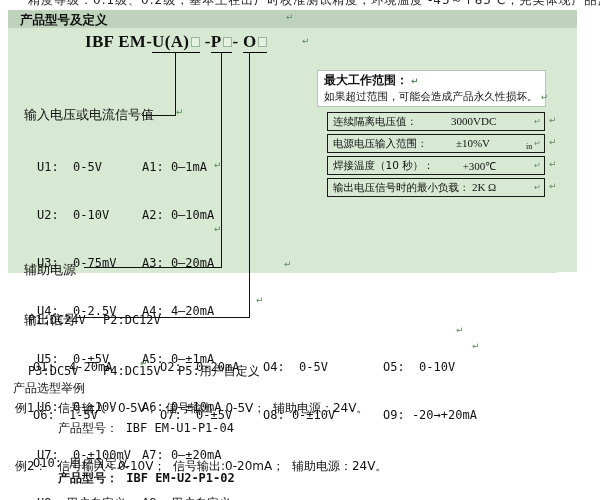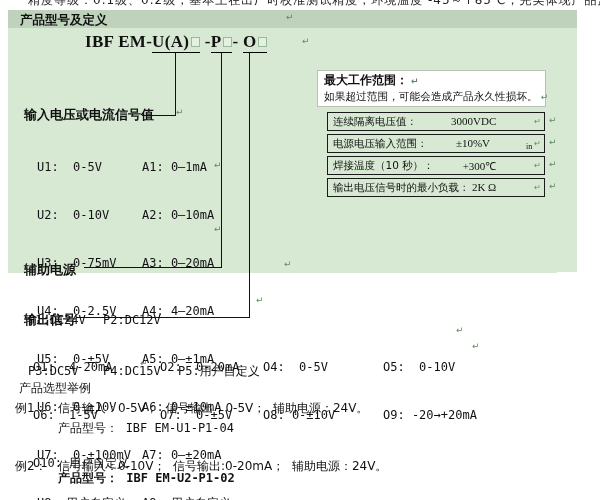--- a/index.html
+++ b/index.html
@@ -15,21 +15,21 @@
   
   .model{position:absolute;left:77px;top:22px;font-family:"Liberation Serif","DejaVu Serif",serif;
          font-weight:bold;font-size:17px;letter-spacing:.3px;white-space:pre;}
   .model .useg{border-bottom:1px solid #000;padding-bottom:1px;}
   .ph-box{display:inline-block;width:7px;height:8px;background:#e4f1e0;border:1px solid #9cb89c;margin-left:2px;}
   
   .vline,.hline{position:absolute;background:#111;}
   .vline{width:1px;}
   .hline{height:1px;}
   
-  .sec-title{position:absolute;font-size:13px;font-weight:bold;white-space:nowrap;}
+  .sec-title{position:absolute;font-size:13px;font-weight:normal;white-space:nowrap;}
   
   .in-rows{position:absolute;left:29px;top:117px;font-family:"DejaVu Sans Mono",monospace;
            font-size:12px;line-height:16px;white-space:pre;}
   .in-rows .u{display:inline-block;width:105px;}
   
   .aux-rows{position:absolute;left:20px;top:268px;font-family:"DejaVu Sans Mono",monospace;
             font-size:12px;line-height:17px;white-space:pre;}
   .aux-rows .c{display:inline-block;width:75px;}
   
   .out-rows{position:absolute;left:25px;top:317px;font-family:"DejaVu Sans Mono",monospace;
@@ -148,21 +148,21 @@
   <span class="mark" style="left:549px;top:182px;">↵</span>
   <span class="mark" style="left:176px;top:108px;">↵</span>
   <span class="mark" style="left:214px;top:161px;">↵</span>
   <span class="mark" style="left:214px;top:225px;">↵</span>
   <span class="mark" style="left:284px;top:260px;">↵</span>
   <span class="mark" style="left:256px;top:296px;">↵</span>
   <span class="mark" style="left:456px;top:326px;">↵</span>
   <span class="mark" style="left:472px;top:342px;">↵</span>
   <span class="mark" style="left:140px;top:359px;">↵</span>
 
-  <div class="bt-text" style="left:13px;top:380px;margin-left:6px;">产品选型举例</div>
+  <div class="bt-text" style="left:13px;top:380px;">产品选型举例</div>
 
   <div class="bt-text" style="left:15px;top:400px;">例1：</div>
   <div class="bt-text" style="left:58px;top:400px;">信号输入：0-5V；  信号输出：0-5V；  辅助电源：24V。</div>
   <div class="bt-text" style="left:58px;top:420px;"><span>产品型号：  </span><span class="code">IBF EM-U1-P1-04</span></div>
 
   <div class="bt-text" style="left:15px;top:458px;">例2：</div>
   <div class="bt-text" style="left:58px;top:458px;">信号输入：0-10V；  信号输出:0-20mA；  辅助电源：24V。</div>
   <div class="bt-text" style="left:58px;top:470px;font-weight:bold;"><span>产品型号：  </span><span class="code">IBF EM-U2-P1-02</span></div>
 
 </div>

